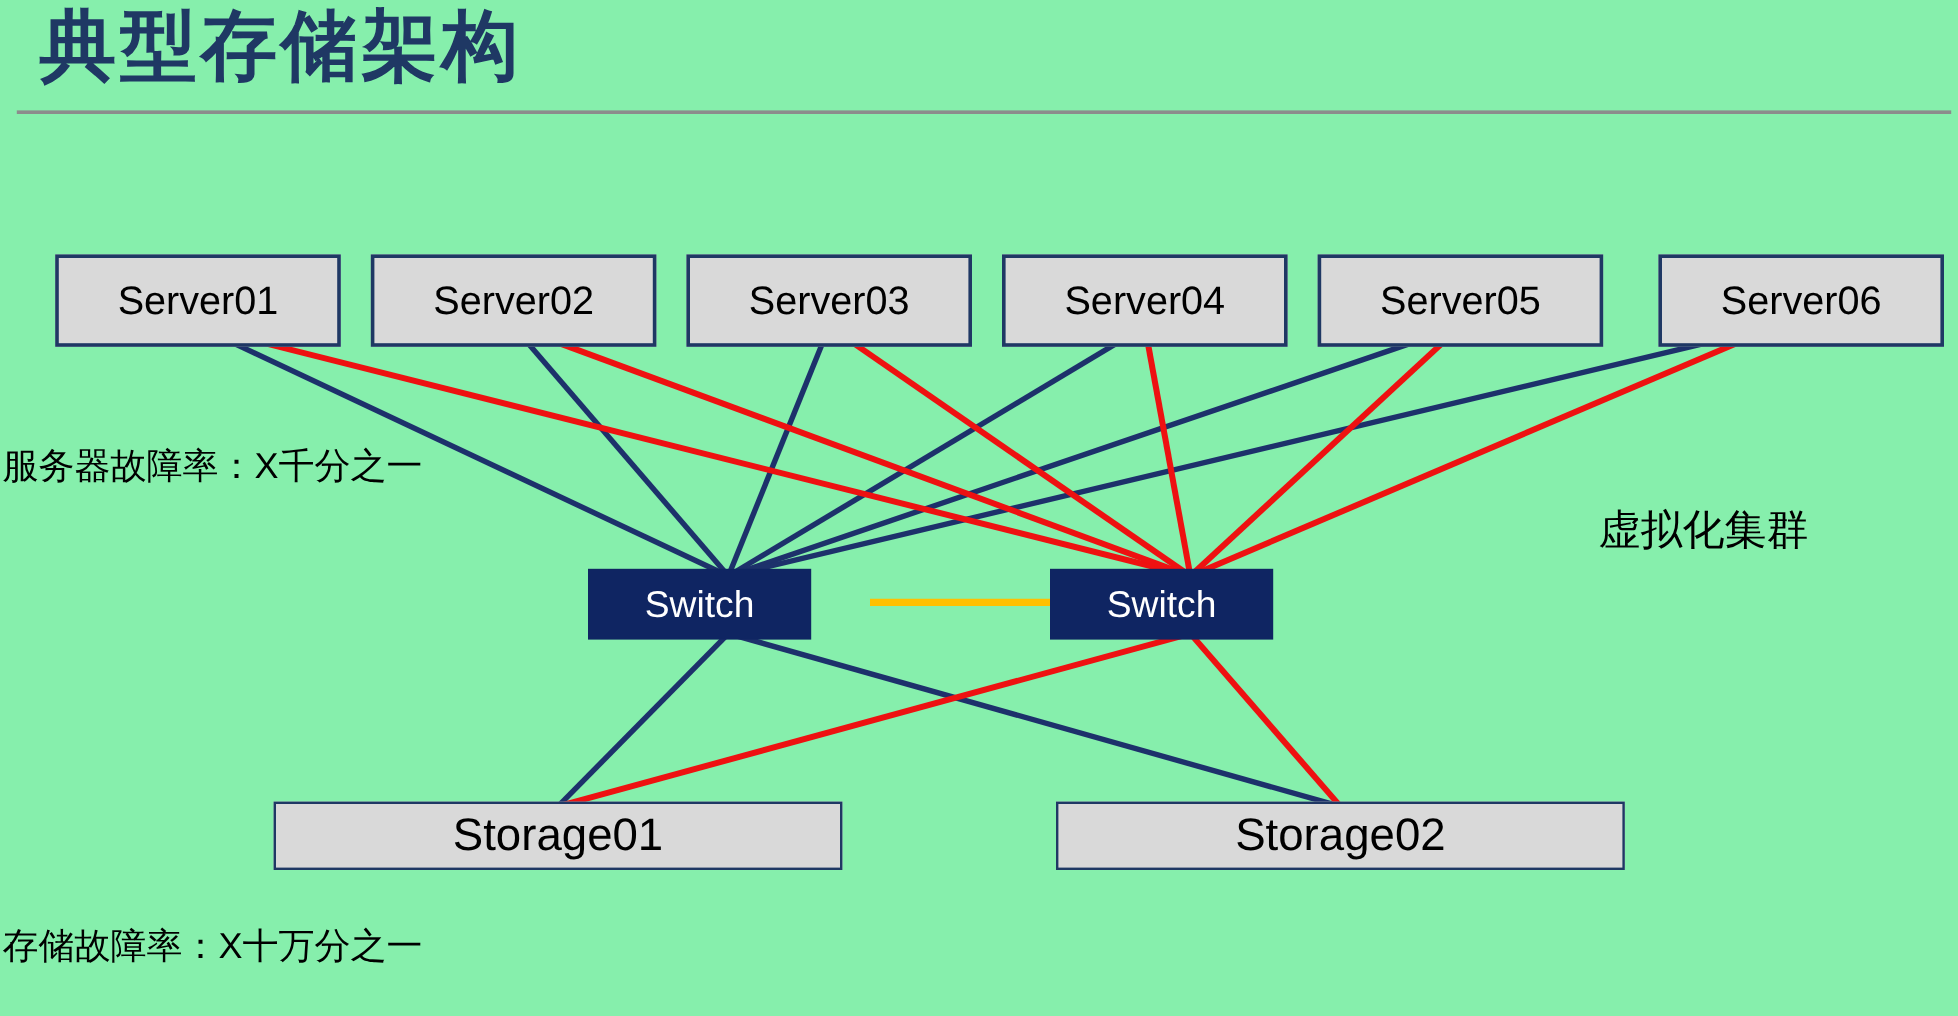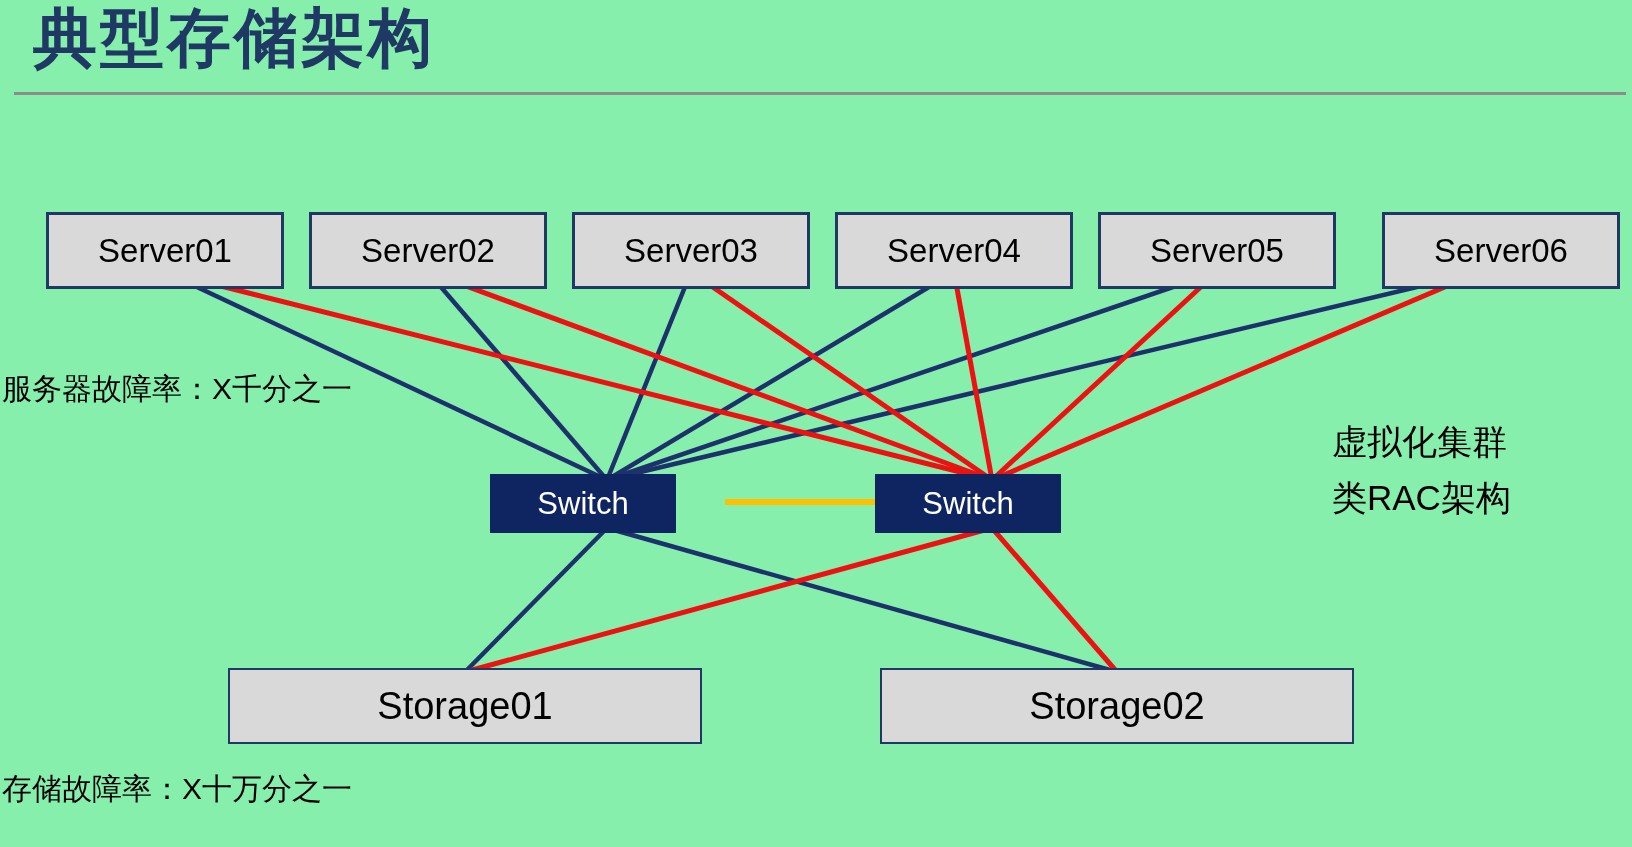--- a/index.html
+++ b/index.html
@@ -28,21 +28,21 @@
   .server{
     width:238px;height:77px;top:212px;
     background:#D9D9D9;border:3px solid #1F3864;
     font-size:33px;color:#000000;
   }
   .switch{
     width:186px;height:59px;top:474px;
     background:#0F2562;color:#ffffff;font-size:31px;
   }
   .storage{
-    width:474px;height:76px;top:668px;
+    width:474px;height:57px;top:668px;
     background:#D9D9D9;border:2px solid #1F3864;
     font-size:38px;color:#000000;justify-content:center;
   }
   .note{
     position:absolute;z-index:3;color:#000000;
     font-size:30px;line-height:1.25;white-space:nowrap;
   }
   .note-server{left:2px;top:370px;}
   .note-storage{left:2px;top:770px;}
   .note-right{left:1332px;top:414px;font-size:35px;line-height:56px;}
@@ -106,16 +106,15 @@
     </div>
   <div class="node storage" style="left:880px">
       <span>Storage02</span>
     </div>
 
   <div class="note note-server">服务器故障率：X千分之一</div>
   <div class="note note-storage">存储故障率：X十万分之一</div>
 
   <div class="note note-right">
     <div>虚拟化集群</div>
-    <div>类RAC架构</div>
   </div>
 
 </div>
 
 </body></html>

